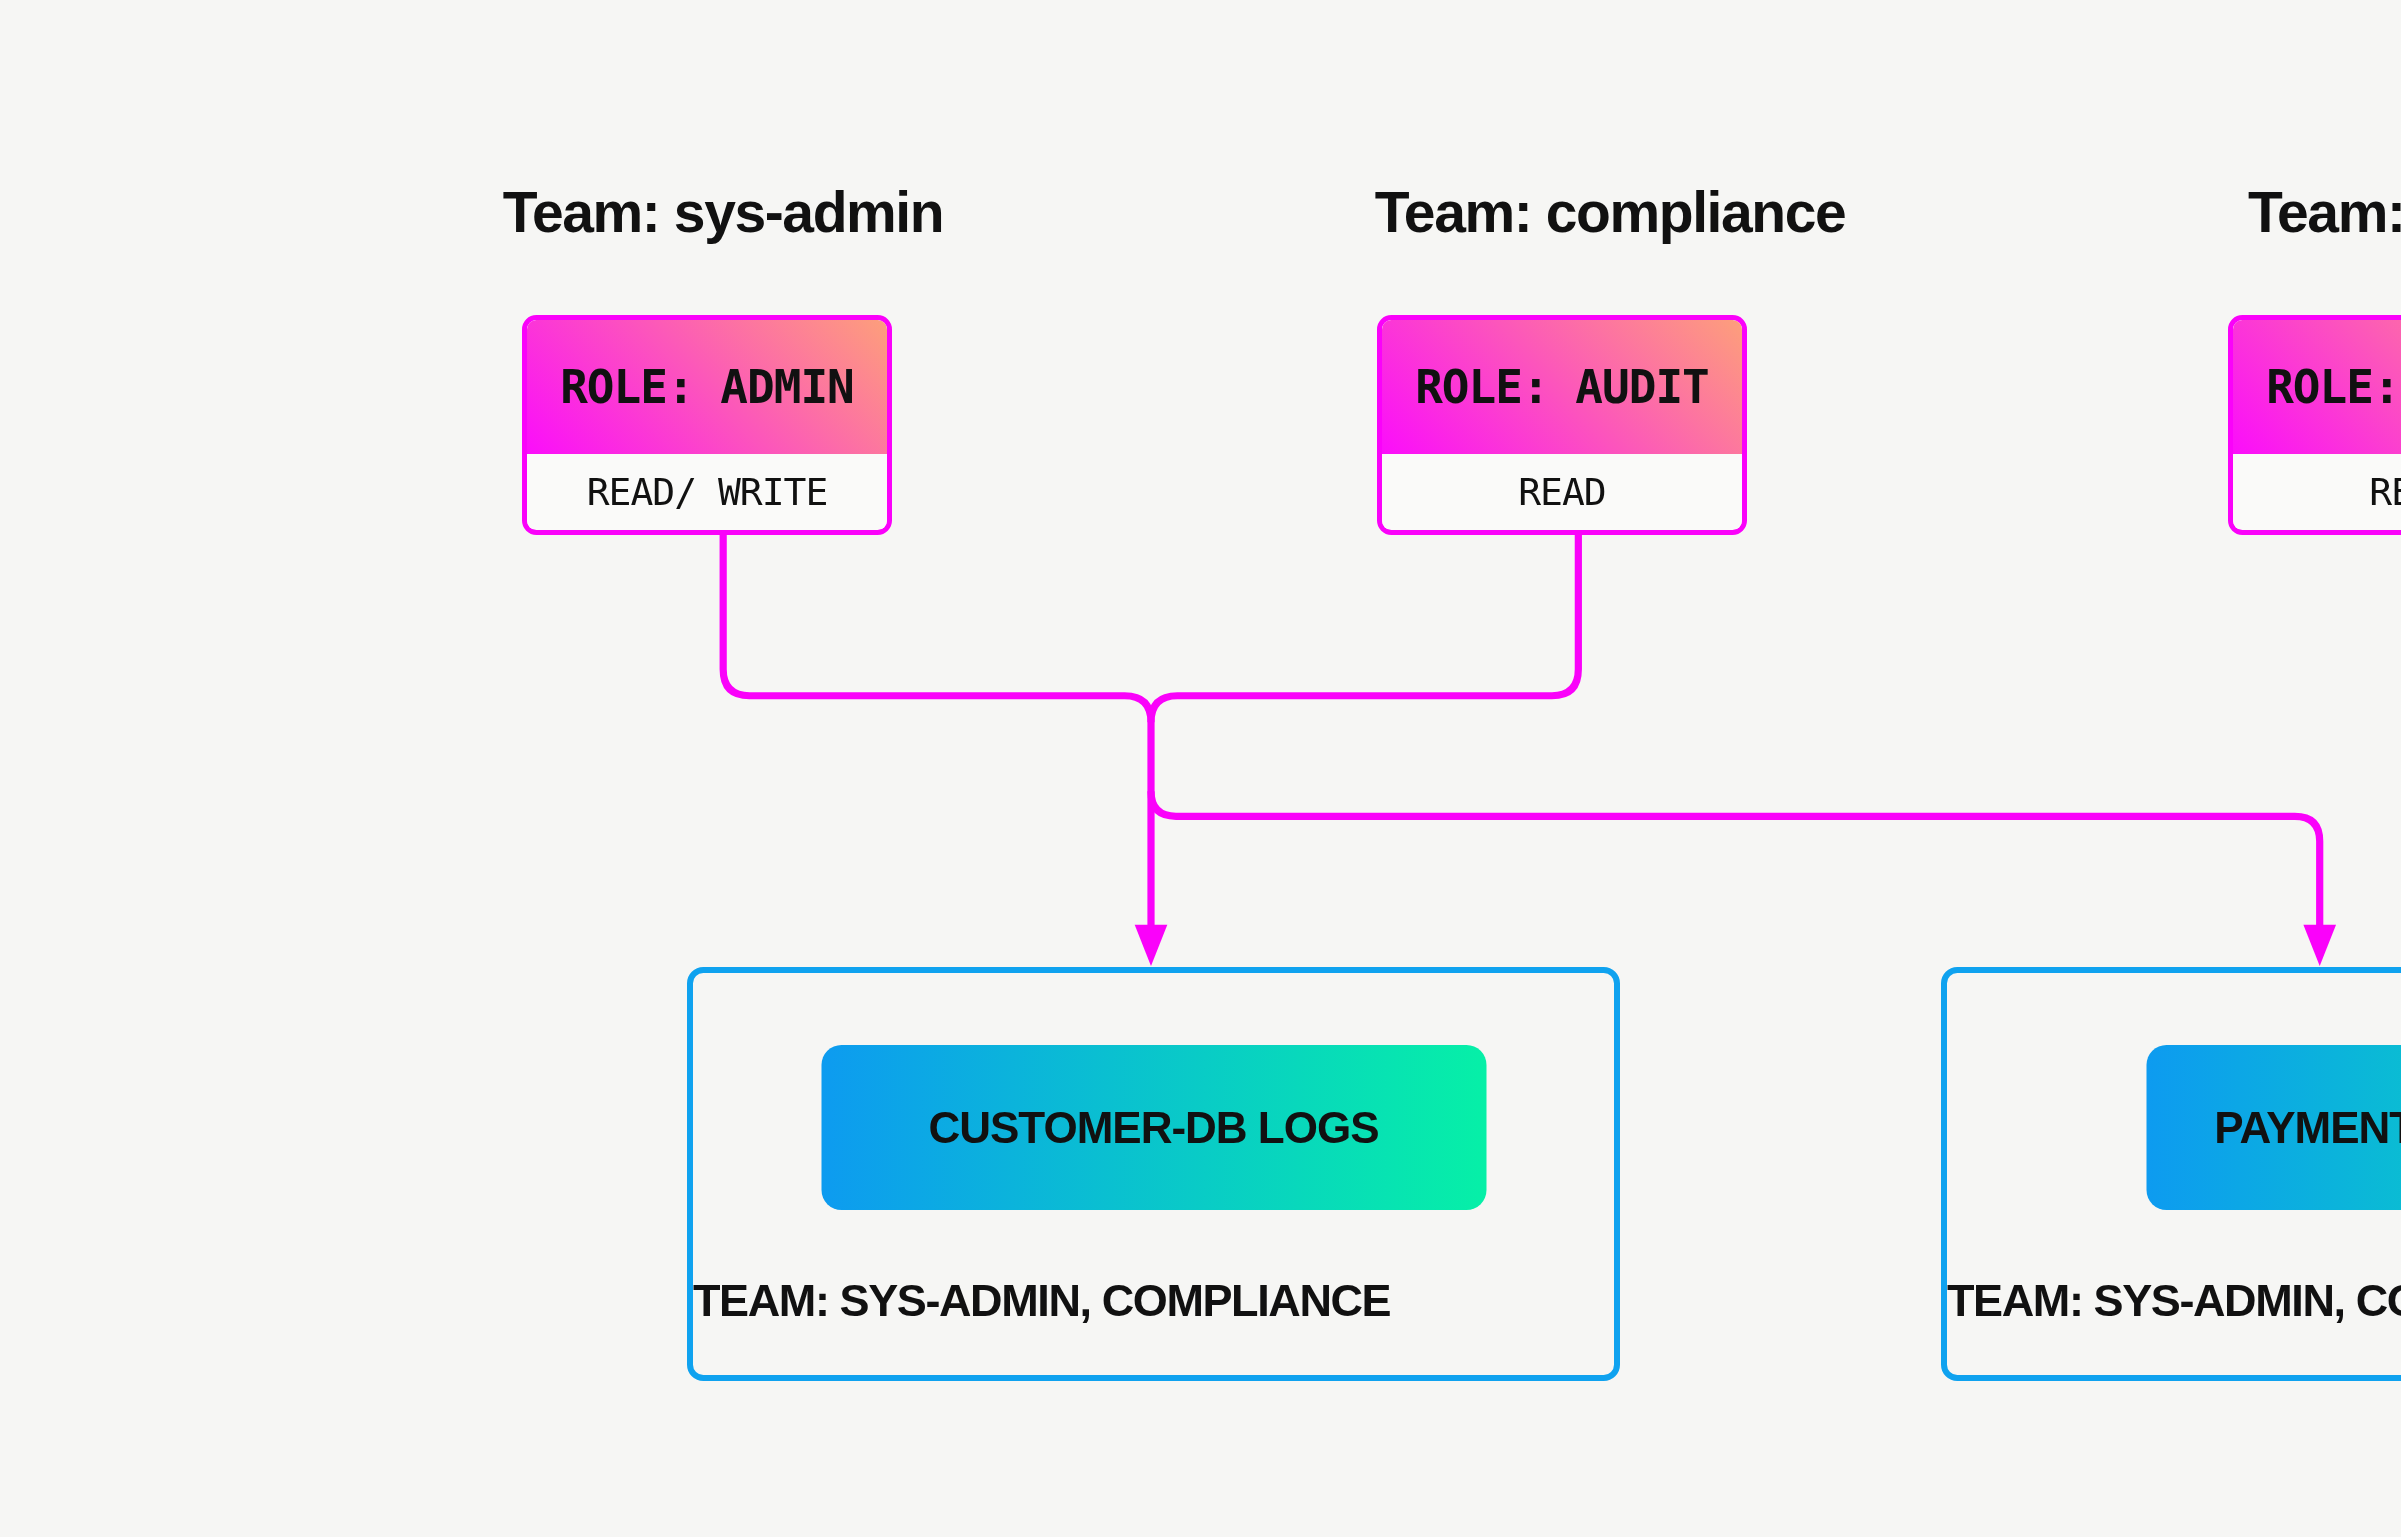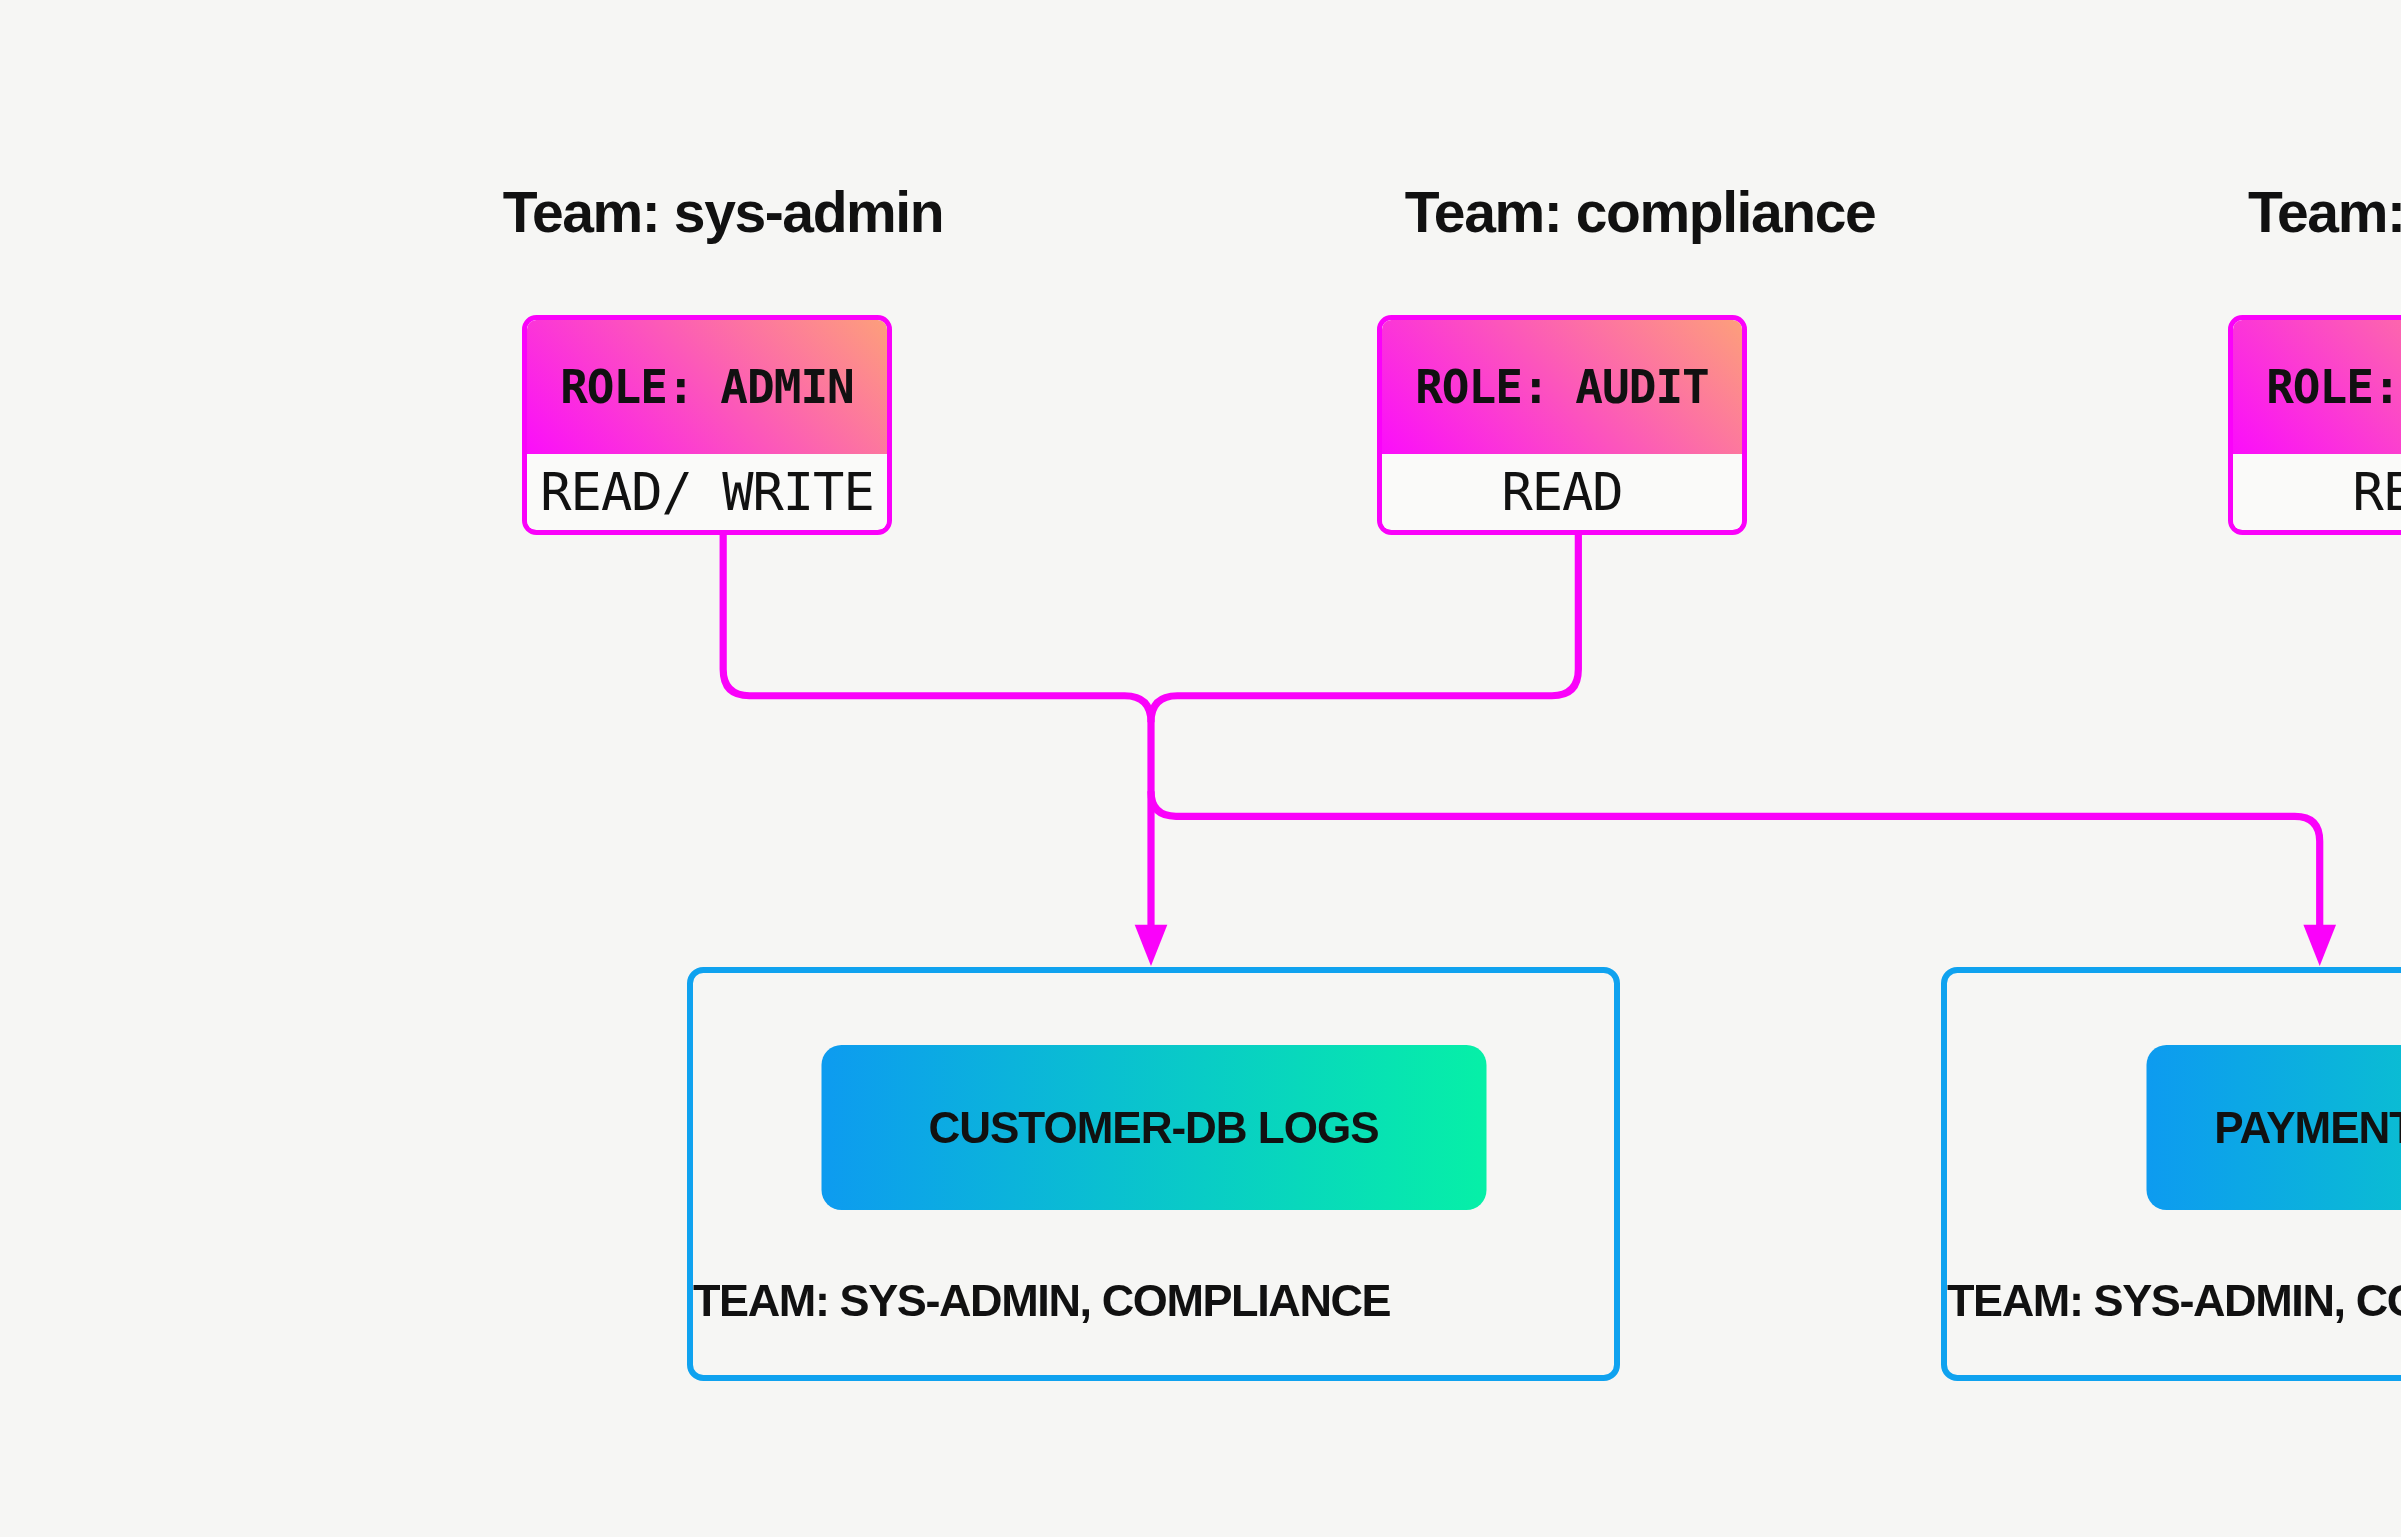--- a/index.html
+++ b/index.html
@@ -36,21 +36,21 @@
     width: 576px;
     text-align: center;
     font-size: 57px;
     font-weight: bold;
     letter-spacing: -1.4px;
     line-height: 1.1;
     white-space: nowrap;
     margin-top: 12px;
   }
   .team-label.t1 { left: 435px; }
-  .team-label.t2 { left: 1352px; }
+  .team-label.t2 { left: 1322px; }
   .team-label.t3 { left: 2141px; }
 
   
   .role-box {
     position: absolute;
     top: 315px;
     width: 370px;
     height: 220px;
     box-sizing: border-box;
     border: 5.8px solid var(--magenta);
@@ -78,21 +78,21 @@
   }
   .role-footer {
     height: 75px;
     display: flex;
     align-items: center;
     justify-content: center;
     background: var(--role-footer-bg);
   }
   .role-access {
     font-family: "DejaVu Sans Mono", monospace;
-    font-size: 52px;
+    font-size: 38px;
     letter-spacing: -1px;
     white-space: nowrap;
   }
 
   
   #connectors {
     position: absolute;
     left: 0; top: 0;
     width: 3391px;
     height: 1537px;

